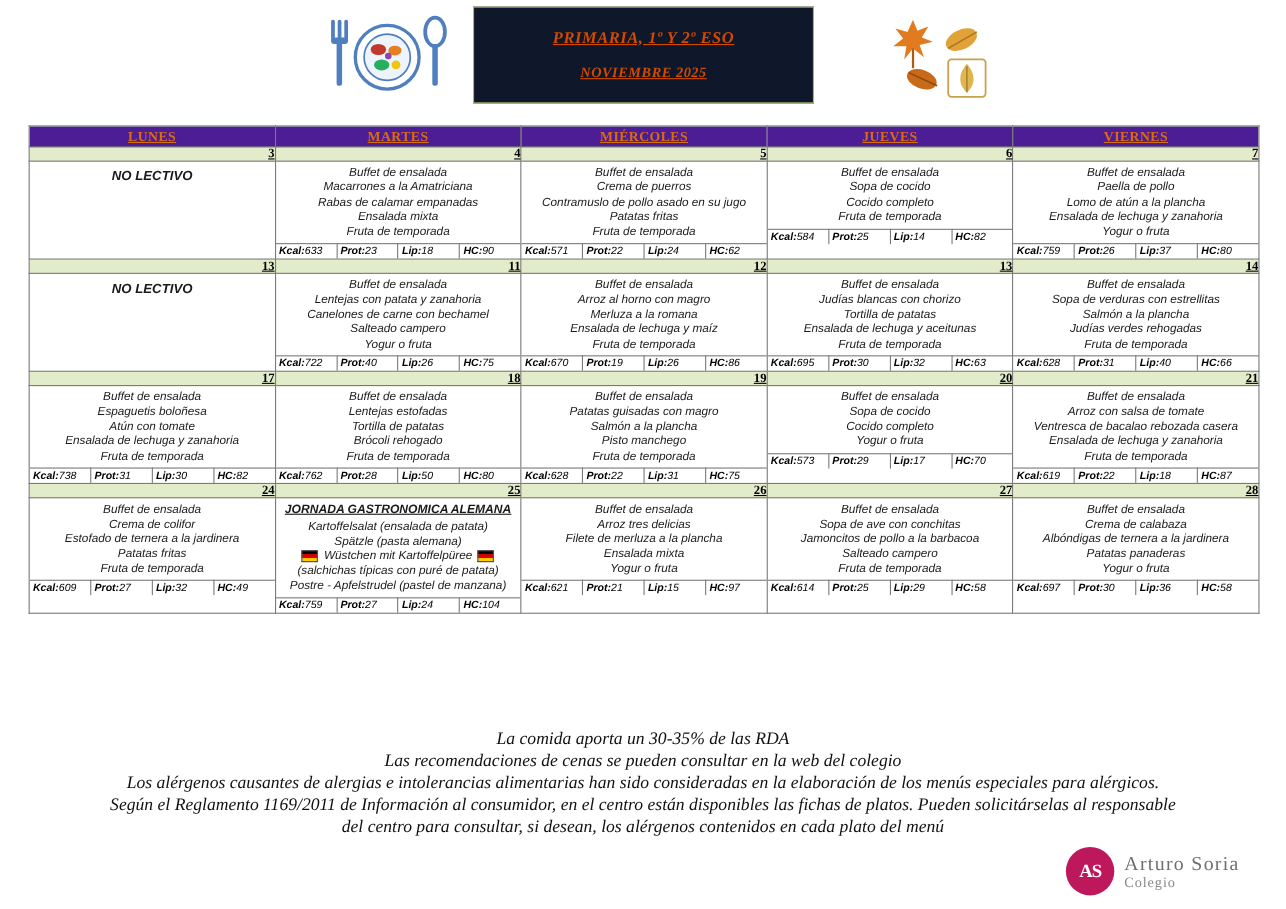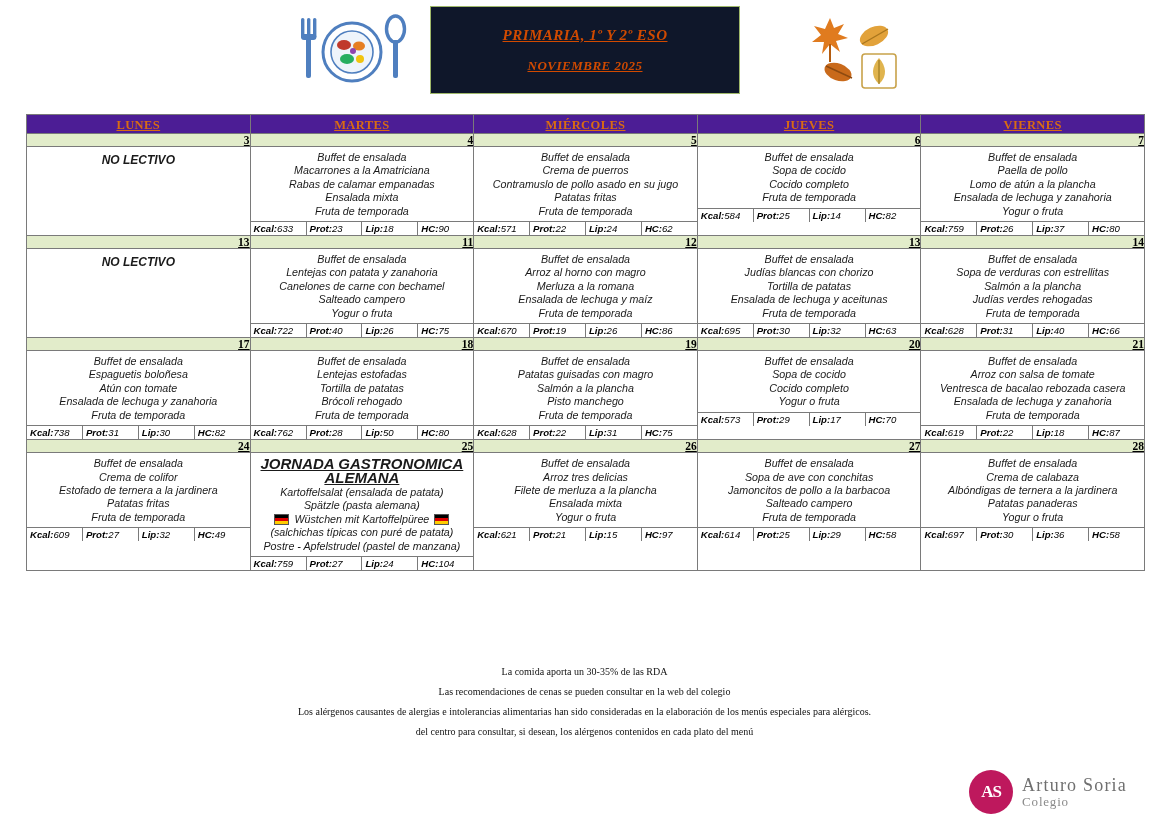--- a/index.html
+++ b/index.html
@@ -105,21 +105,21 @@
   .dishes.noschool {
     font-weight: bold;
     font-style: italic;
     font-size: 12px;
     padding-top: 7px;
   }
   .dishes .ger-title {
     font-weight: bold;
     font-style: italic;
     text-decoration: underline;
-    font-size: 15px;
+    font-size: 11px;
     display: block;
     margin-bottom: 2px;
   }
   .dish-line { display: block; }
 
   .flag-row { position: relative; }
   .flag {
     display: inline-block;
     width: 15px; height: 11px;
     vertical-align: middle;
@@ -155,21 +155,22 @@
   .cellwrap .dishes { flex: 1 1 auto; }
   .cellwrap .nutri { margin-top: auto; }
 
   
   .footer {
     position: absolute;
     left: 0; top: 662px;
     width: 1169px;
     text-align: center;
     font-family: "Liberation Serif", serif;
-    font-size: 10px;
+    font-style: italic;
+    font-size: 16px;
     line-height: 20px;
     color: #111;
   }
   .footer p { margin: 0; }
 
   .logo {
     position: absolute;
     right: 42px; bottom: 12px;
     display: flex;
     align-items: center;
@@ -636,20 +637,21 @@
             </div>
           </td>
         </tr>
       </tbody>
   </table>
 
   <div class="footer">
     <p>La comida aporta un 30-35% de las RDA</p>
     <p>Las recomendaciones de cenas se pueden consultar en la web del colegio</p>
     <p>Los alérgenos causantes de alergias e intolerancias alimentarias han sido consideradas en la elaboración de los menús especiales para alérgicos.</p>
+    <p>Según el Reglamento 1169/2011 de Información al consumidor, en el centro están disponibles las fichas de platos. Pueden solicitárselas al responsable</p>
     <p>del centro para consultar, si desean, los alérgenos contenidos en cada plato del menú</p>
   </div>
 
   <div class="logo">
     <div class="logo-mark">AS</div>
     <div class="logo-text">
       <div class="logo-name">Arturo Soria</div>
       <div class="logo-sub">Colegio</div>
     </div>
   </div>

